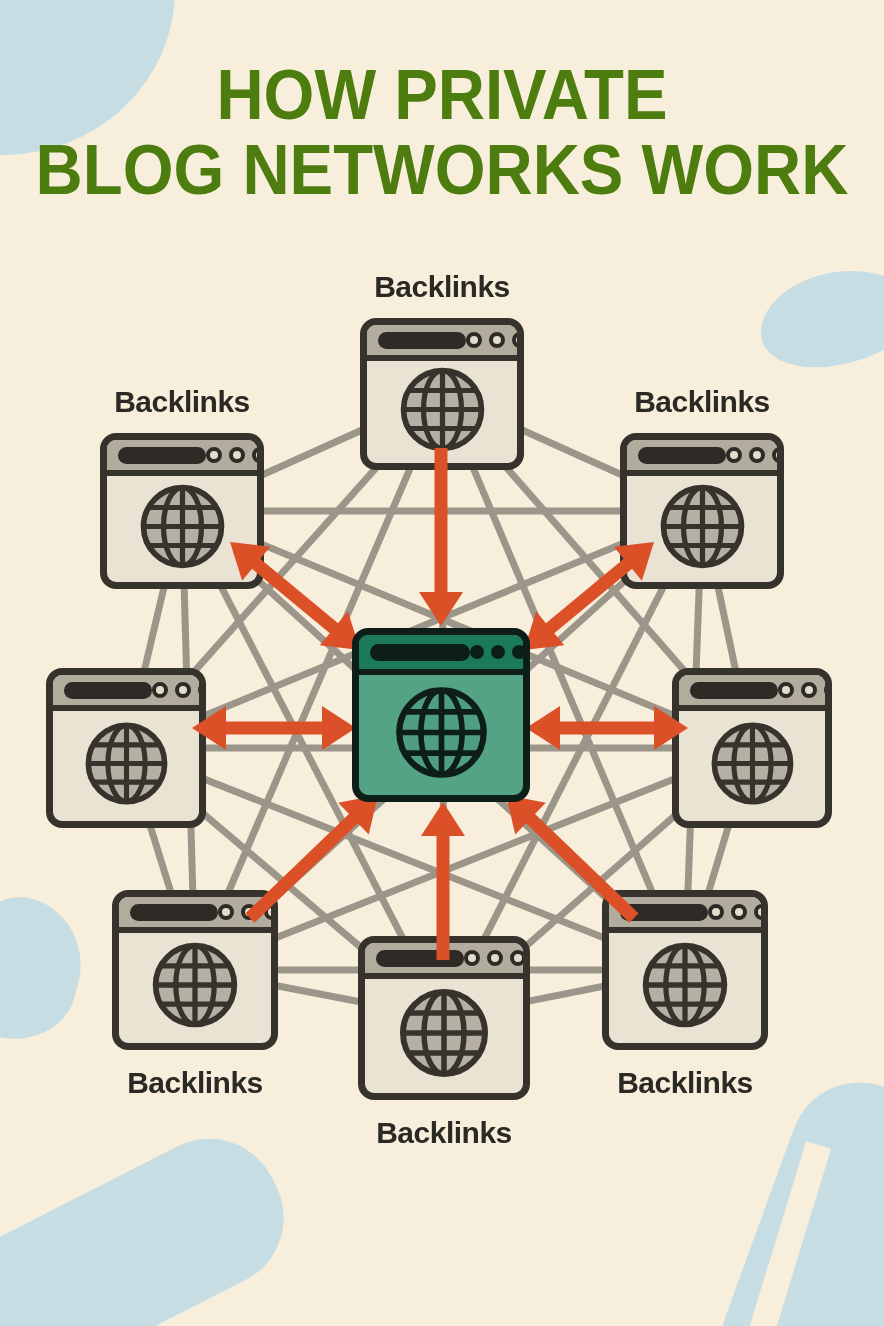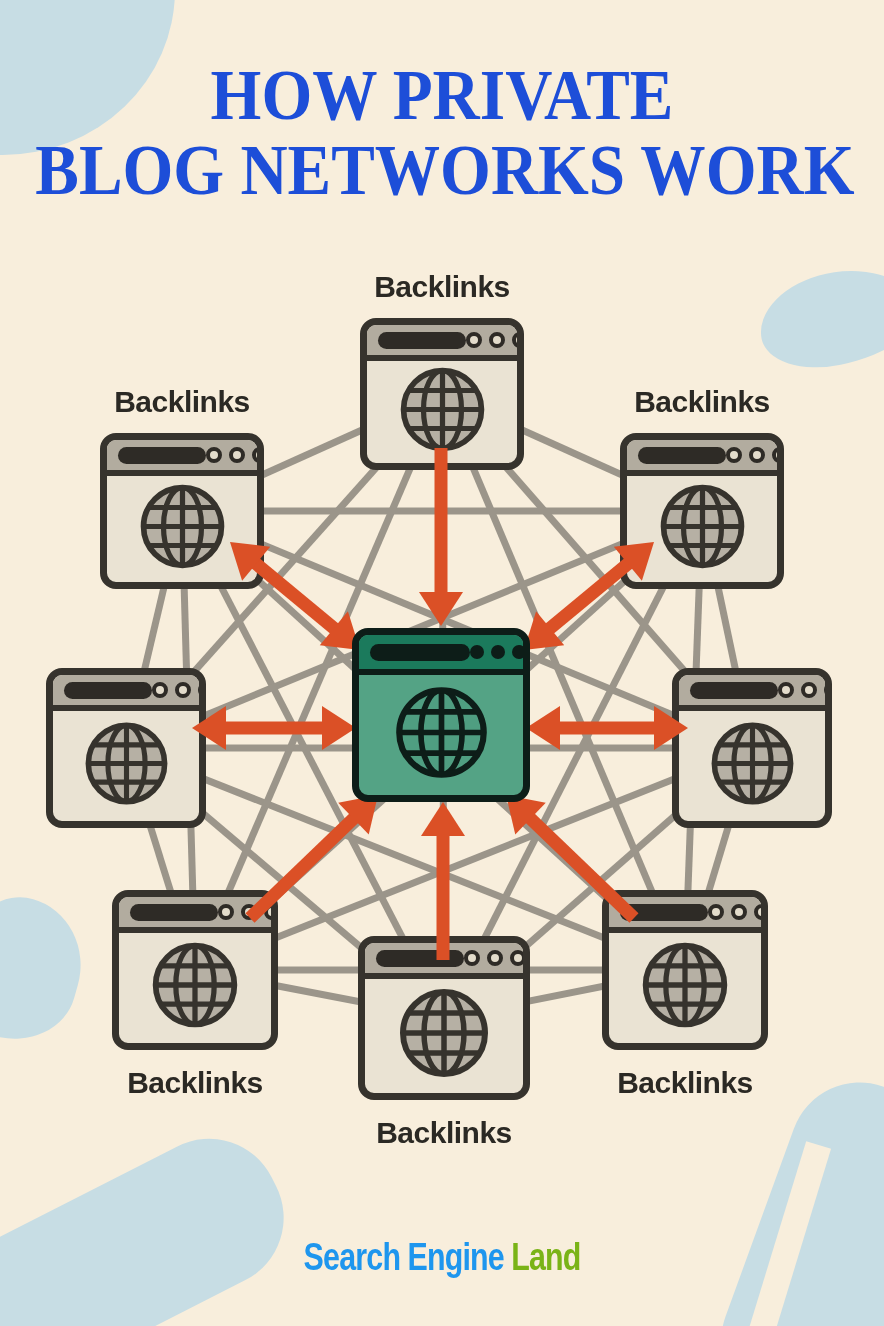--- a/index.html
+++ b/index.html
@@ -26,21 +26,21 @@
 
 <div id="stage" style="background: rgb(248, 238, 220);">
 
   <div class="deco" style="left: -170px; top: -175px; width: 345px; height: 330px; border-radius: 50%; background: rgb(199, 221, 228);"></div>
   <div class="deco" style="right: -35px; top: 272px; width: 160px; height: 92px; border-radius: 48% 52% 55% 45% / 55% 60% 40% 45%; transform: rotate(-12deg); background: rgb(199, 221, 228);"></div>
   <div class="deco" style="left: -42px; top: 898px; width: 122px; height: 142px; border-radius: 50% 60% 60% 40% / 50% 55% 45% 50%; transform: rotate(16deg); background: rgb(199, 221, 228);"></div>
   <div class="deco" style="left: -95px; top: 1195px; width: 390px; height: 150px; border-radius: 70px; transform: rotate(-27deg); background: rgb(199, 221, 228);"></div>
   <div class="deco" style="right: -60px; top: 1085px; width: 190px; height: 340px; border-radius: 70px; transform: rotate(20deg); background: rgb(199, 221, 228);"></div>
   <div class="deco" style="right: 86px; top: 1140px; width: 26px; height: 230px; transform: rotate(17deg); background: rgb(248, 238, 220);"></div>
 
-  <div id="title" style="color: #1d4ed8; font-family: Liberation Serif, serif;">
+  <div id="title" style="color: #4d7c0f;">
     <div class="tline">HOW PRIVATE</div>
     <div class="tline">BLOG NETWORKS WORK</div>
   </div>
 
   <svg id="mesh" class="layer" width="884" height="1326">
       <line x1="442" y1="394" x2="702" y2="511" stroke="#9b958a" stroke-width="7"></line>
       <line x1="442" y1="394" x2="752" y2="748" stroke="#9b958a" stroke-width="7"></line>
       <line x1="442" y1="394" x2="685" y2="970" stroke="#9b958a" stroke-width="7"></line>
       <line x1="442" y1="394" x2="444" y2="1018" stroke="#9b958a" stroke-width="7"></line>
       <line x1="702" y1="511" x2="752" y2="748" stroke="#9b958a" stroke-width="7"></line>
@@ -352,20 +352,13 @@
 
   <div id="label-layer">
       <div class="lbl" style="left: 330px; width: 224px; color: rgb(43, 41, 36); top: 270px;">Backlinks</div>
       <div class="lbl" style="left: 70px; width: 224px; color: rgb(43, 41, 36); top: 385px;">Backlinks</div>
       <div class="lbl" style="left: 590px; width: 224px; color: rgb(43, 41, 36); top: 385px;">Backlinks</div>
       <div class="lbl" style="left: 82px; width: 226px; color: rgb(43, 41, 36); top: 1066px;">Backlinks</div>
       <div class="lbl" style="left: 328px; width: 232px; color: rgb(43, 41, 36); top: 1116px;">Backlinks</div>
       <div class="lbl" style="left: 572px; width: 226px; color: rgb(43, 41, 36); top: 1066px;">Backlinks</div>
     </div>
 
-  <div id="logo">
-    <div class="wrap">
-      <span style="color: rgb(30, 150, 238);">Search</span>
-      <span style="color: rgb(30, 150, 238);">Engine</span>
-      <span style="color: rgb(122, 179, 23);">Land</span>
-    </div>
-  </div>
 </div>
 
 </body></html>

